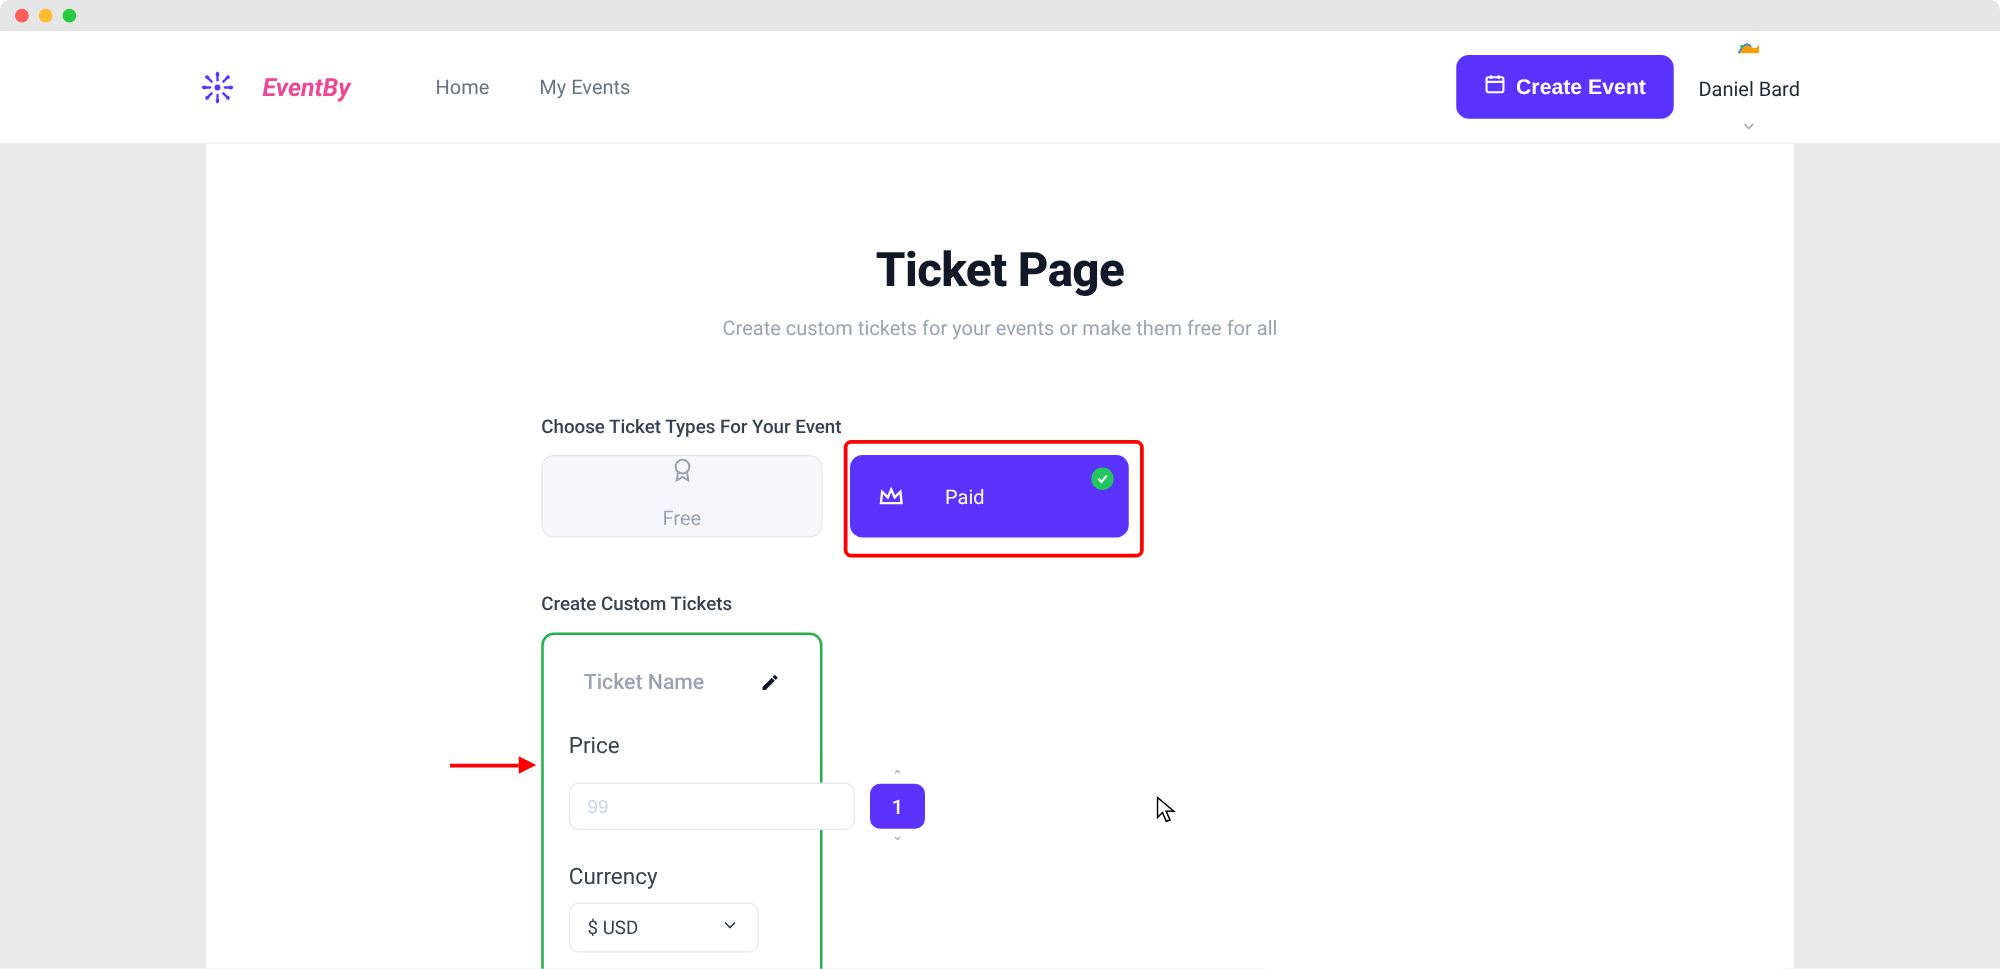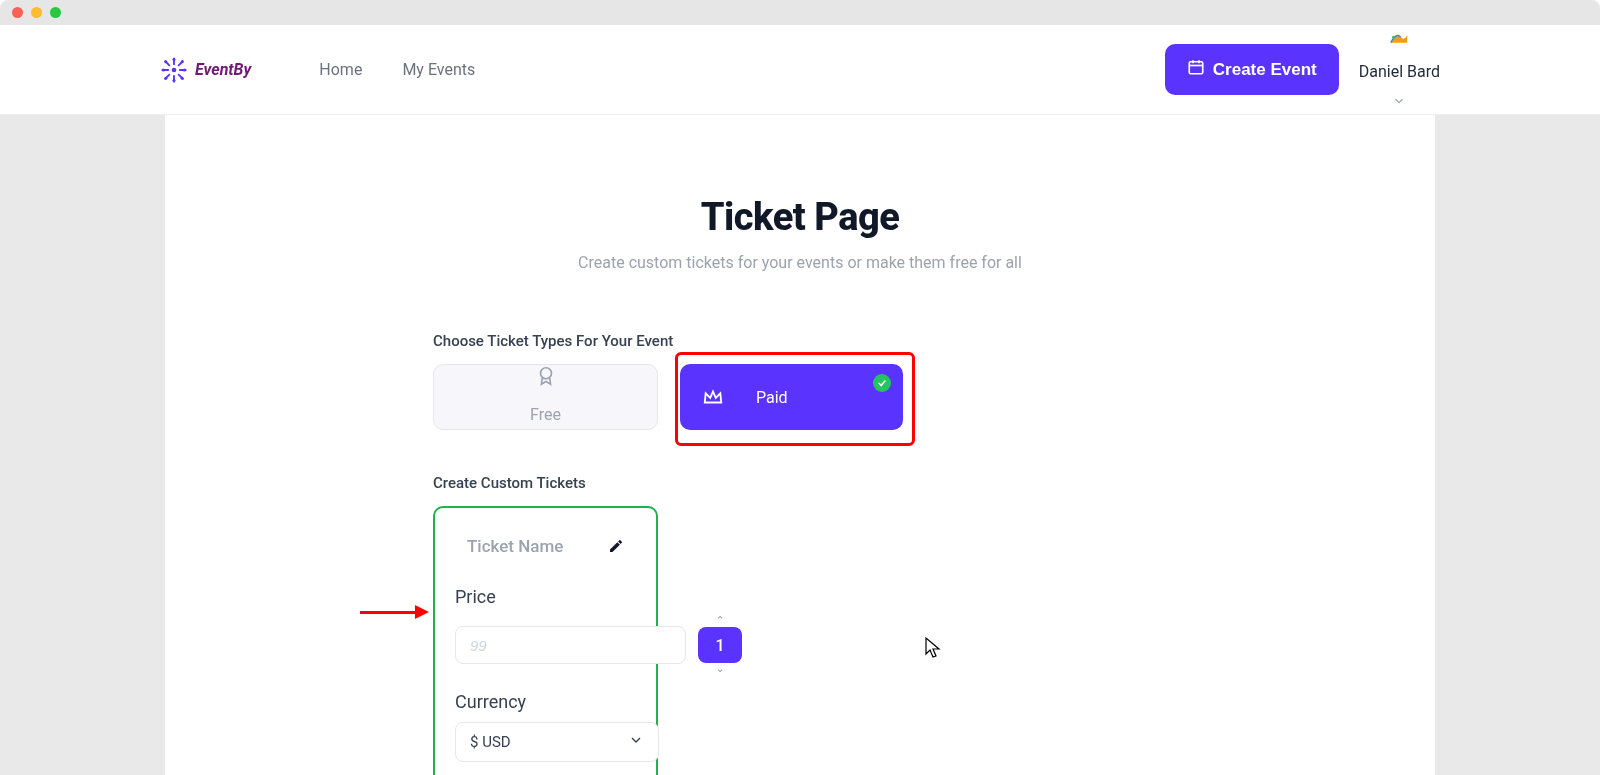--- a/index.html
+++ b/index.html
@@ -18,21 +18,21 @@
   .tl-yellow { background: #febc2e; }
   .tl-green { background: #28c840; }
   .header {
     height: 90px;
     background: #fff;
     display: flex;
     align-items: center;
     padding: 0 160px;
     border-bottom: 1px solid #eceef0;
   }
-  .logo { display: flex; align-items: center; gap: 7px; font-weight: 700; font-size: 16px; color: #701a75; font-style: italic; }
+  .logo { display: flex; align-items: center; gap: 22px; font-weight: 700; font-size: 20px; color: #ec4899; font-style: italic; }
   .logo-mark {
     width: 28px; height: 28px; position: relative; color: #5a33ff;
   }
   .nav { display: flex; gap: 40px; margin-left: 68px; }
   .nav a { color: #6b7280; text-decoration: none; font-size: 16px; }
   .spacer { flex: 1; }
   .create-btn {
     background: #5a33ff; color: #fff; border: none; border-radius: 10px;
     padding: 14px 22px; font-size: 17px; font-weight: 600; display: flex; align-items: center; gap: 8px; cursor: pointer;
   }
@@ -68,29 +68,29 @@
     border: 2px solid #22b14c; border-radius: 10px; width: 225px; padding: 28px 20px 22px 20px;
     position: relative; margin-top:1px;
   }
   .ticket-name-row { display: flex; justify-content: space-between; align-items: center; margin-bottom: 30px; padding:0 12px;}
   .ticket-name { color: #9ca3af; font-size: 17px; font-weight: 500; }
   .pencil-icon { width: 16px; height: 16px; color: #111827; cursor:pointer;}
   .mini-label { color: #374151; font-size: 18px; margin-bottom: 10px; }
   .price-row { display: flex; gap: 12px; align-items:center; position:relative;}
   .price-input {
     flex: 1; height: 38px; border: 1px solid #e5e7eb; border-radius: 8px; padding: 0 14px;
-    font-size: 15px; color: #9ca3af; background:#fff;font-style:italic;
+    font-size: 15px; color: #9ca3af; background:#fff;
   }
   .price-input::placeholder { color: #cbd5e1; }
   .qty-block { display:flex; flex-direction:column; align-items:center; gap:2px;}
   .qty-box { background: #5a33ff; color: #fff; width: 44px; height: 36px; border-radius: 8px; display:flex; align-items:center; justify-content:center; font-size:16px; font-weight:500;}
   .qty-arrow { color:#9ca3af; font-size:11px; line-height:8px; cursor:pointer; user-select:none;}
   .currency-select {
     margin-top:6px; height: 40px; border: 1px solid #e5e7eb; border-radius: 8px; padding: 0 14px;
-    display:flex; align-items:center; justify-content:space-between; cursor:pointer; background:#fff; width:204px;
+    display:flex; align-items:center; justify-content:space-between; cursor:pointer; background:#fff; width:152px;
   }
   .currency-select span { color:#374151; font-size:15px;}
   .red-arrow {
     position:absolute; left: 195px; top: 490px; display:flex; align-items:center;
   }
   .arrow-line { width:55px; height:3px; background:#ff0000;}
   .arrow-head { width:0; height:0; border-top:7px solid transparent; border-bottom:7px solid transparent; border-left:14px solid #ff0000;}
   .cursor-pointer {
     position:absolute; left: 760px; top: 522px; color:#111; font-size:18px;
   }

